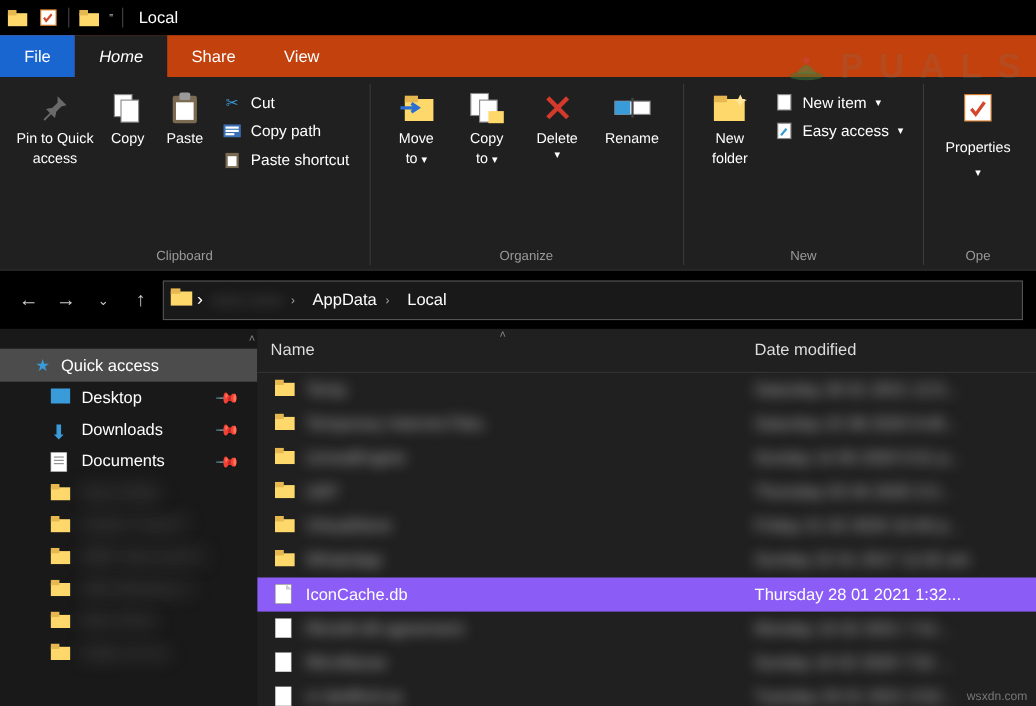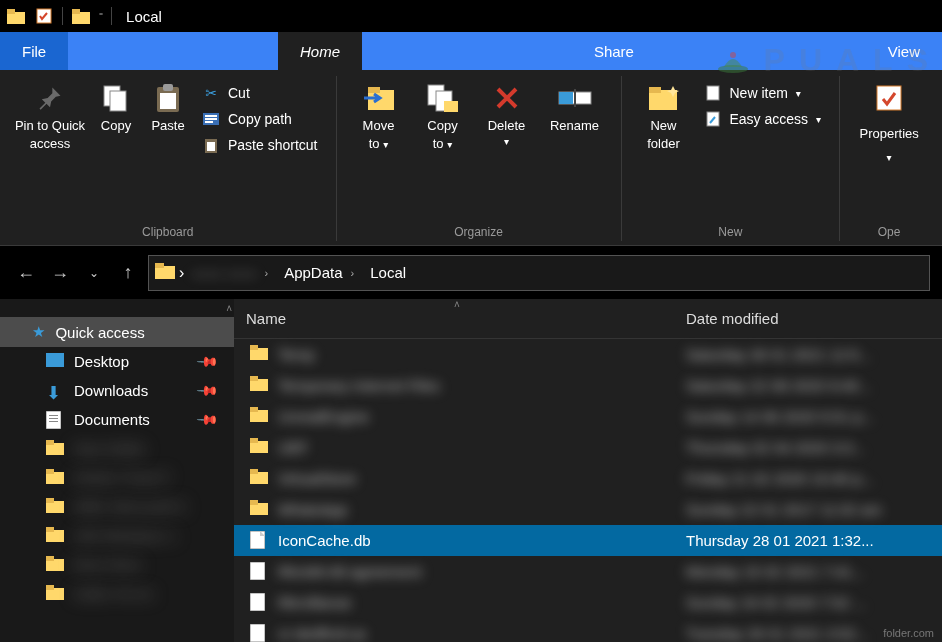--- a/index.html
+++ b/index.html
@@ -1,20 +1,20 @@
 <!DOCTYPE html>
 <html><head>
 <meta charset="utf-8">
 <style>
   * { margin:0; padding:0; box-sizing:border-box; font-family:"Segoe UI",sans-serif; user-select:none; }
   body { width:942px; height:642px; background:#202020; color:#fff; overflow:hidden; position:relative; }
   .title-bar { height:32px; background:#000; display:flex; align-items:center; gap:8px; padding:0 6px; font-size:14px; }
   .title-bar .qat-icon { width:20px; height:20px; display:flex; align-items:center; justify-content:center; }
   .title-bar .divider { width:1px; height:18px; background:#444; }
-  .tabs-row { height:38px; background:#3b82f6; display:flex; align-items:stretch;justify-content:space-between; }
+  .tabs-row { height:38px; background:#c2410c; display:flex; align-items:stretch; }
   .tab { display:flex; align-items:center; padding:0 22px; font-size:15px; color:#fff; }
   .tab.file { background:#1a66d1; }
   .tab.active { background:#202020;font-style:italic; }
   .ribbon { background:#202020; padding:6px 0 4px; }
   .ribbon-groups { display:flex; }
   .ribbon-group { display:flex; flex-direction:column; align-items:center; padding:0 12px; border-right:1px solid #3a3a3a; }
   .ribbon-group:last-child { border-right:none; }
   .group-buttons { display:flex; align-items:flex-start; gap:4px; padding-top:2px; height:98px; }
   .group-label { color:#9a9a9a; font-size:12px; padding:4px 0 2px;margin-top:47px; }
   .big-btn { width:60px; display:flex; flex-direction:column; align-items:center; justify-content:flex-start; padding-top:2px; gap:2px; font-size:13px; text-align:center; line-height:1.2; }
@@ -36,21 +36,21 @@
   .tree-item .sq { width:18px; height:17px; }
   .sb-scrollbtns { position:absolute; top:4px; right:2px; font-size:10px; color:#888; display:flex; flex-direction:column; gap:2px; }
   .content { flex:1; background:#202020; position:relative; }
   .columns { display:flex; height:40px; border-bottom:1px solid #343434; position:relative; }
   .col-sort-arrow { position:absolute; top:0; left:220px; color:#888; font-size:10px; }
   .col { display:flex; align-items:center; padding:0 12px; font-size:15px; color:#ddd; border-right:1px solid transparent; }
   .col.name { width:440px; }
   .col.date { flex:1; }
   .rows { }
   .row { display:flex; align-items:center; height:31px; font-size:15px; }
-  .row.selected { background:#0369a1; color:#fff; }
+  .row.selected { background:#8b5cf6; color:#fff; }
   .row .cell-name { width:440px; display:flex; align-items:center; gap:10px; padding-left:16px; }
   .row .cell-date { flex:1; padding-left:12px; }
   .file-ico { width:18px; height:20px; }
   .blur { filter:blur(6px); color:#bbb; }
   .blur-dark { filter:blur(8px); color:#6a6a6a; }
   .watermark { position:absolute; top:42px; right:0; font-size:32px; font-weight:900; letter-spacing:14px; color:rgba(120,120,120,0.18); pointer-events:none; }
   .watermark-hat { position:absolute; top:47px; right:190px; pointer-events:none; }
   .wsxdn { position:absolute; bottom:3px; right:8px; font-size:11px; color:#777; }
 </style>
 </head>
@@ -468,13 +468,13 @@
 </div>
 
 <div class="watermark-hat">
   <svg width="38" height="32" viewBox="0 0 38 32">
       <ellipse cx="19" cy="22" rx="15" ry="4" fill="#3a7a3a" opacity="0.5"></ellipse>
       <path d="M10 20 Q19 4 28 20" fill="#4a8a4a" opacity="0.5"></path>
       <circle cx="19" cy="8" r="3" fill="#c44" opacity="0.5"></circle>
     </svg>
 </div>
 <div class="watermark">PUALS</div>
-<div class="wsxdn">folder.com</div>
+<div class="wsxdn">wsxdn.com</div>
 
 </body></html>

